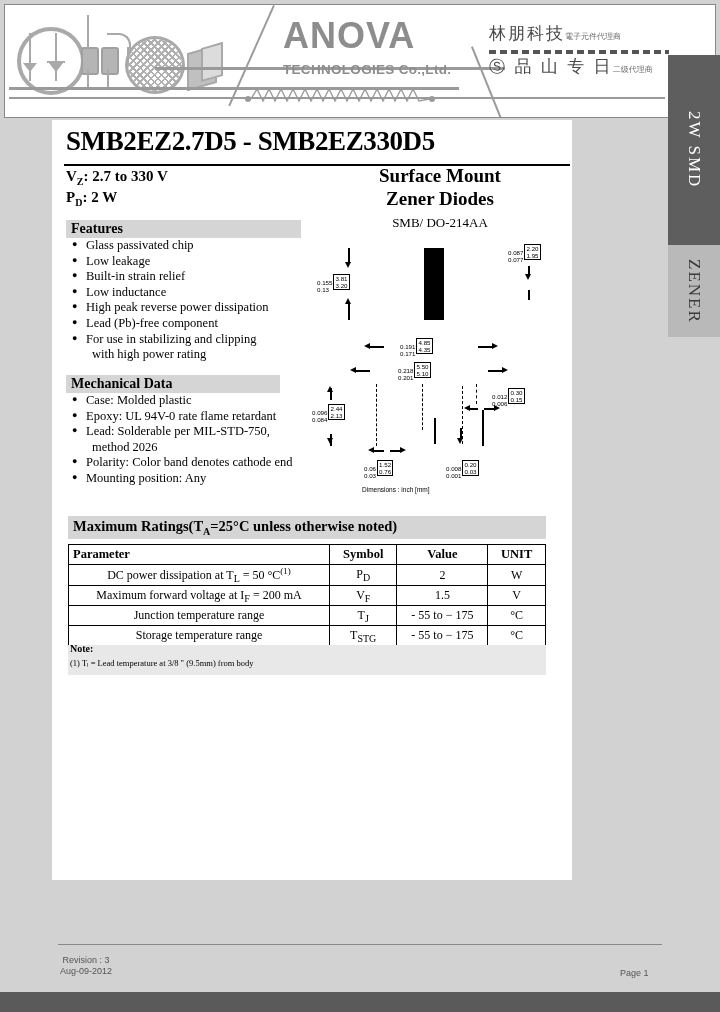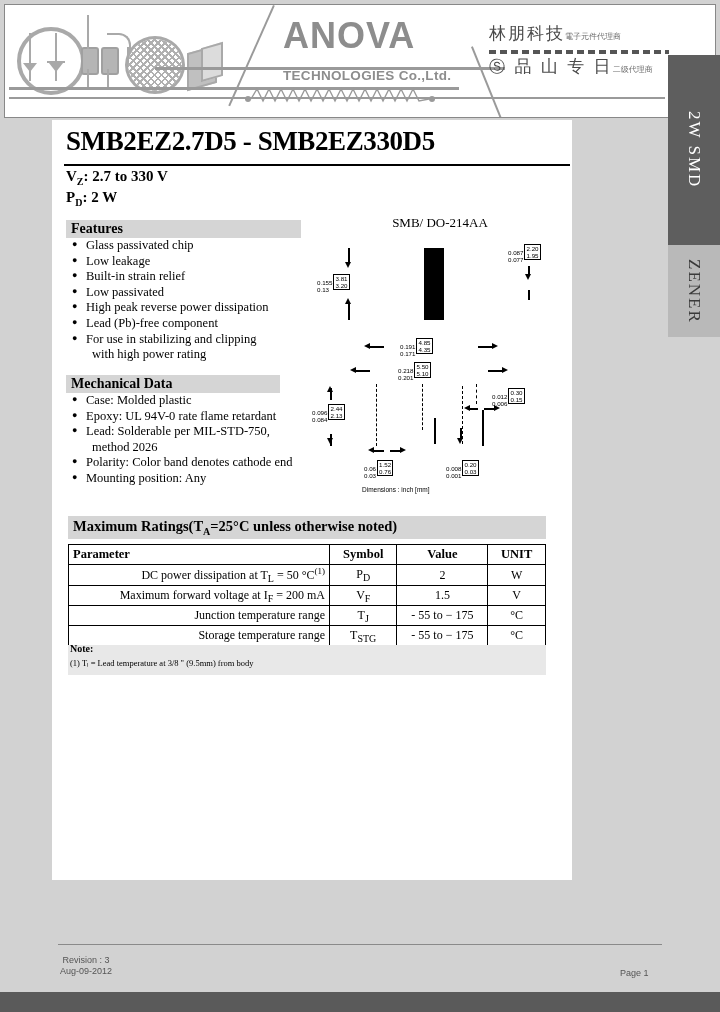--- a/index.html
+++ b/index.html
@@ -30,21 +30,21 @@
   #hatch::after{background:repeating-linear-gradient(-45deg,transparent 0 3px,#b0b0b0 3px 5px);}
 
   
   #coil{position:absolute;left:240px;top:82px;width:190px;height:16px;}
 
   
   #logo{position:absolute;left:278px;top:10px;width:250px;}
   #logo .wordmark{font-family:"Liberation Sans",sans-serif;font-weight:bold;
        font-size:36px;letter-spacing:1px;color:#8d8d8d;line-height:42px;}
   #logo .sub{font-family:"Liberation Sans",sans-serif;font-weight:bold;font-size:13.5px;
-       letter-spacing:0.3px;color:#8d8d8d;margin-top:11px;}
+       letter-spacing:0.3px;color:#8d8d8d;margin-top:5px;}
 
   
   .slash{position:absolute;background:#9a9a9a;width:2px;transform-origin:top left;}
 
   
   #cjk{position:absolute;left:484px;top:18px;width:180px;color:#4a4a4a;}
   #cjk .row{font-family:"DejaVu Sans",sans-serif;font-size:17px;letter-spacing:2px;line-height:21px;}
   #cjk .small{font-size:8px;letter-spacing:0px;color:#6d6d6d;}
   #cjk .dashline{margin:3px 0 2px 0;height:4px;
        background:repeating-linear-gradient(90deg,#555 0 7px,transparent 7px 11px);}
@@ -105,21 +105,21 @@
        font-size:6.5px;color:#000;}
 
   
   #mr-hdr{position:absolute;left:16px;top:396px;width:478px;background:#d5d5d5;
           font-weight:bold;font-size:14.5px;padding:2px 5px;box-sizing:border-box;}
   table{position:absolute;left:16px;top:424px;width:478px;border-collapse:collapse;
         font-size:12px;}
   th,td{border:1px solid #000;padding:1px 4px;height:17px;}
   thead th{font-weight:bold;text-align:center;font-size:12.5px;}
   thead th.pl{text-align:left;}
-  tbody td.pl{text-align:right;}
+  tbody td.pl{text-align:center;}
   tbody td{text-align:center;}
   table tbody tr:last-child td{border-bottom:2px solid #000;}
 
   #notebox{position:absolute;left:16px;top:525px;width:478px;background:#e8e8e8;height:30px;}
   #notebox .t1{position:absolute;left:2px;top:-2px;font-size:10px;font-weight:bold;}
   #notebox .t2{position:absolute;left:2px;top:12px;font-size:8.5px;}
 
   
   #foot-rule{position:absolute;left:58px;top:944px;width:604px;height:1px;background:#8a8a8a;}
   #rev{position:absolute;left:60px;top:955px;font-family:"Liberation Sans",sans-serif;
@@ -198,27 +198,31 @@
     <div id="title">SMB2EZ2.7D5 - SMB2EZ330D5</div>
     <div id="title-rule"></div>
 
     <div class="vz" id="vz1">
       <span>V</span><sub>Z</sub><span>: 2.7 to 330 V</span>
     </div>
     <div class="vz" id="vz2">
       <span>P</span><sub>D</sub><span>: 2 W</span>
     </div>
 
+    <div id="rightttl">
+      <div>Surface Mount</div>
+      <div>Zener Diodes</div>
+    </div>
 
     <div class="sechdr" id="f-hdr">Features</div>
     <ul class="feat" id="f-list">
       <li class="bul">Glass passivated chip</li>
       <li class="bul">Low leakage</li>
       <li class="bul">Built-in strain relief</li>
-      <li class="bul">Low passivated</li>
+      <li class="bul">Low inductance</li>
       <li class="bul">High peak reverse power dissipation</li>
       <li class="bul">Lead (Pb)-free component</li>
       <li class="bul">For use in stabilizing and clipping</li>
       <li style="padding-left:20px;">with high power rating</li>
     </ul>
 
     <div class="sechdr" id="m-hdr">Mechanical Data</div>
     <ul class="feat" id="m-list">
       <li class="bul">Case: Molded plastic</li>
       <li class="bul">Epoxy: UL 94V-0 rate flame retardant</li>

